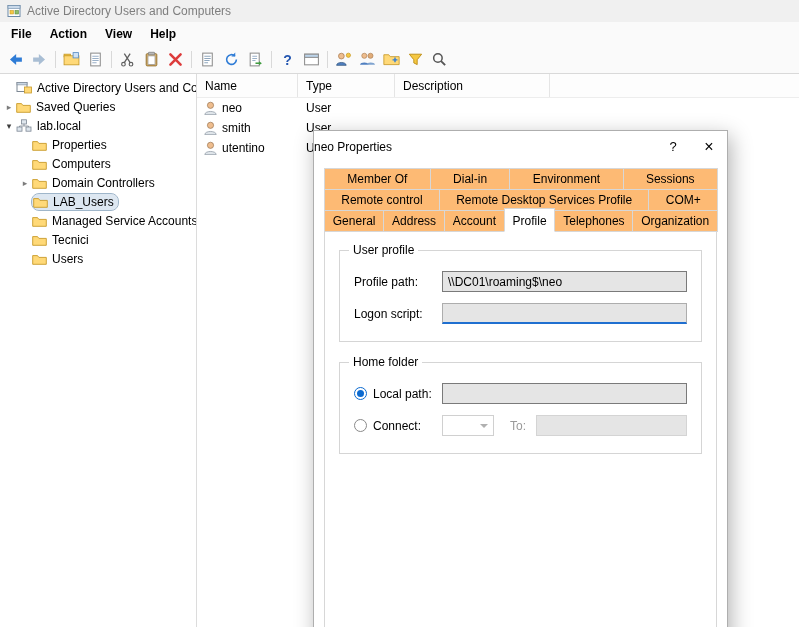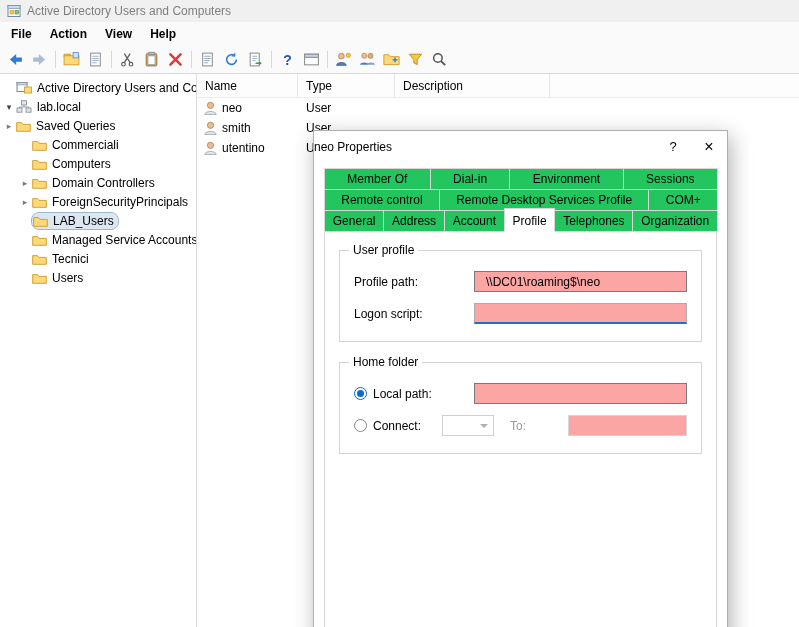--- a/index.html
+++ b/index.html
@@ -45,31 +45,31 @@
   .dialog { position:absolute; left:313px; top:130px; width:415px; height:560px; background:#fff;
             border:1px solid #aeaeae; box-shadow:3px 6px 20px rgba(0,0,0,.30); z-index:10;
             display:flex; flex-direction:column; }
   .dtitlebar { height:31px; flex:0 0 31px; display:flex; align-items:center; }
   .dtitle { flex:1; }
   .dbtn { width:36px; height:100%; display:flex; align-items:center; justify-content:center; }
   .dbtn.close { font-size:16px; }
   .dbtn.help { font-size:13px; }
   .tabs { padding:6px 10px 0; flex:0 0 auto; }
   .trow { display:flex; }
-  .tab { flex:1 1 auto; text-align:center; padding:3px 7px; background:#22c55e; border:1px solid #d7d7d7;
+  .tab { flex:1 1 auto; text-align:center; padding:3px 7px; background:#fdba74; border:1px solid #d7d7d7;
          margin-right:-1px; margin-bottom:-1px; white-space:nowrap; position:relative; z-index:1; }
   .tab.active { background:#fff; border-bottom:1px solid #fff; z-index:3; margin-top:-2px; padding-top:5px; }
   .tabpage { flex:1; margin:0 10px 12px; border:1px solid #d7d7d7; background:#fff; padding:18px 14px 0; position:relative; z-index:0; }
   .group { border:1px solid #d5d5d5; position:relative; padding:20px 14px 6px; margin-bottom:20px; }
   .legend { position:absolute; top:-8px; left:9px; background:#fff; padding:0 4px; }
   .frow { display:flex; align-items:center; margin-bottom:11px; }
   .flabel { flex:0 0 88px; width:88px; }
   .rlabel { flex:0 0 69px; width:69px; }
-  input.txt { flex:1; height:21px; border:1px solid #7a7a7a; background:#fca5a5; padding:1px 11px;
-              font:inherit; outline:none; min-width:0;margin-left:32px; }
+  input.txt { flex:1; height:21px; border:1px solid #7a7a7a; background:#e5e5e5; padding:1px 5px;
+              font:inherit; outline:none; min-width:0; }
   input.txt.focused { border:1px solid #adadad; border-bottom:2px solid #1f6fd0; }
   input.txt.disabled { border:1px solid #d4d4d4; color:#9a9a9a; }
   .radio { flex:0 0 13px; width:13px; height:13px; border-radius:50%; border:1px solid #8a8a8a;
            background:#fff; margin-right:6px; position:relative; }
   .radio.on { border-color:#0b6ad0; }
   .radio.on::after { content:""; position:absolute; left:2px; top:2px; right:2px; bottom:2px;
                      border-radius:50%; background:#0b6ad0; }
   .combo { flex:0 0 52px; width:52px; height:21px; border:1px solid #d0d0d0; background:#fff;
            display:flex; align-items:center; justify-content:flex-end; padding-right:5px; }
   .chev { width:0; height:0; border:4px solid transparent; border-top-color:#b0b0b0; margin-top:4px; }
@@ -216,82 +216,73 @@
           <svg width="16" height="13" viewBox="0 0 16 13">
             <rect x="1" y="1.5" width="10" height="9" fill="#fff" stroke="#7d8894"></rect>
             <rect x="1" y="1.5" width="10" height="2.4" fill="#c9d6e4" stroke="#7d8894" stroke-width=".6"></rect>
             <rect x="8.5" y="6" width="7" height="6" fill="#ffd978" stroke="#c89a28" stroke-width=".8"></rect>
           </svg>
         </span>
       <span class="tlabel">Active Directory Users and Computers</span>
     </div>
 
     <div class="titem d1">
+      <span class="arrow arr-c"></span>
+      <span class="ticon">
+          <svg width="15" height="12" viewBox="0 0 15 12">
+            <path d="M.7 2.6h4.8l1.4 1.8h7.4v6.9H.7z" fill="#ffd978" stroke="#c89a28" stroke-width=".9"></path>
+          </svg>
+        </span>
+      <span class="tlabel">Saved Queries</span>
+    </div>
+
+    <div class="titem d1">
       <span class="arrow arr-e"></span>
       <span class="ticon">
           <svg width="16" height="13" viewBox="0 0 16 13">
             <rect x="5.5" y=".8" width="5" height="4.2" fill="#dfe7ee" stroke="#7d8894" stroke-width=".8"></rect>
             <rect x="1" y="8" width="5" height="4.2" fill="#dfe7ee" stroke="#7d8894" stroke-width=".8"></rect>
             <rect x="10" y="8" width="5" height="4.2" fill="#dfe7ee" stroke="#7d8894" stroke-width=".8"></rect>
             <path d="M8 5v2M3.5 8V7h9v1" fill="none" stroke="#7d8894" stroke-width=".8"></path>
           </svg>
         </span>
       <span class="tlabel">lab.local</span>
     </div>
 
-    <div class="titem d1">
+
+    <div class="titem d2">
+      <span class="arrow"></span>
+      <span class="ticon">
+          <svg width="15" height="12" viewBox="0 0 15 12">
+            <path d="M.7 2.6h4.8l1.4 1.8h7.4v6.9H.7z" fill="#ffd978" stroke="#c89a28" stroke-width=".9"></path>
+          </svg>
+        </span>
+      <span class="tlabel">Properties</span>
+    </div>
+
+    <div class="titem d2">
+      <span class="arrow"></span>
+      <span class="ticon">
+          <svg width="15" height="12" viewBox="0 0 15 12">
+            <path d="M.7 2.6h4.8l1.4 1.8h7.4v6.9H.7z" fill="#ffd978" stroke="#c89a28" stroke-width=".9"></path>
+          </svg>
+        </span>
+      <span class="tlabel">Computers</span>
+    </div>
+
+    <div class="titem d2">
       <span class="arrow arr-c"></span>
       <span class="ticon">
           <svg width="15" height="12" viewBox="0 0 15 12">
             <path d="M.7 2.6h4.8l1.4 1.8h7.4v6.9H.7z" fill="#ffd978" stroke="#c89a28" stroke-width=".9"></path>
           </svg>
         </span>
-      <span class="tlabel">Saved Queries</span>
-    </div>
-
-
-    <div class="titem d2">
-      <span class="arrow"></span>
-      <span class="ticon">
-          <svg width="15" height="12" viewBox="0 0 15 12">
-            <path d="M.7 2.6h4.8l1.4 1.8h7.4v6.9H.7z" fill="#ffd978" stroke="#c89a28" stroke-width=".9"></path>
-          </svg>
-        </span>
-      <span class="tlabel">Commerciali</span>
-    </div>
-
-    <div class="titem d2">
-      <span class="arrow"></span>
-      <span class="ticon">
-          <svg width="15" height="12" viewBox="0 0 15 12">
-            <path d="M.7 2.6h4.8l1.4 1.8h7.4v6.9H.7z" fill="#ffd978" stroke="#c89a28" stroke-width=".9"></path>
-          </svg>
-        </span>
-      <span class="tlabel">Computers</span>
-    </div>
-
-    <div class="titem d2">
-      <span class="arrow arr-c"></span>
-      <span class="ticon">
-          <svg width="15" height="12" viewBox="0 0 15 12">
-            <path d="M.7 2.6h4.8l1.4 1.8h7.4v6.9H.7z" fill="#ffd978" stroke="#c89a28" stroke-width=".9"></path>
-          </svg>
-        </span>
       <span class="tlabel">Domain Controllers</span>
     </div>
 
-    <div class="titem d2">
-      <span class="arrow arr-c"></span>
-      <span class="ticon">
-          <svg width="15" height="12" viewBox="0 0 15 12">
-            <path d="M.7 2.6h4.8l1.4 1.8h7.4v6.9H.7z" fill="#ffd978" stroke="#c89a28" stroke-width=".9"></path>
-          </svg>
-        </span>
-      <span class="tlabel">ForeignSecurityPrincipals</span>
-    </div>
 
     <div class="titem d2">
       <span class="arrow"></span>
       <span class="hl">
         <span class="ticon">
             <svg width="15" height="12" viewBox="0 0 15 12">
               <path d="M.7 2.6h4.8l1.4 1.8h7.4v6.9H.7z" fill="#ffd978" stroke="#c89a28" stroke-width=".9"></path>
             </svg>
           </span>
         <span class="tlabel">LAB_Users</span>

